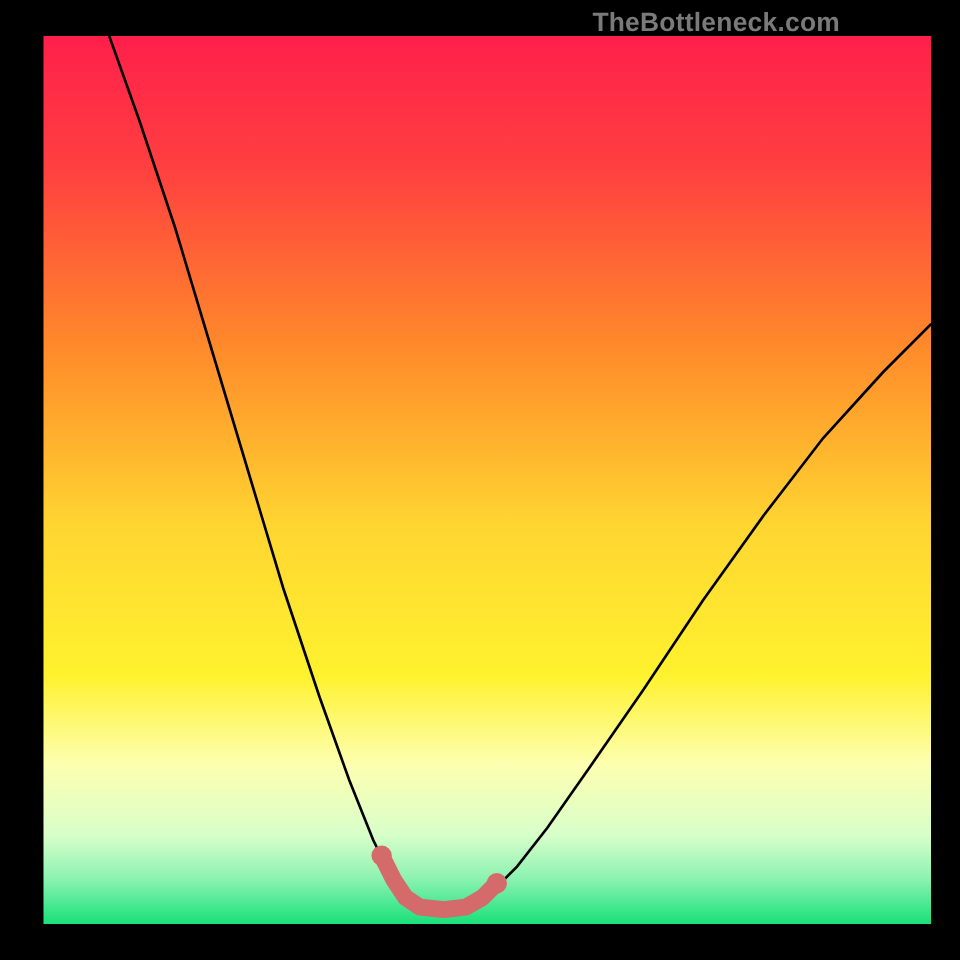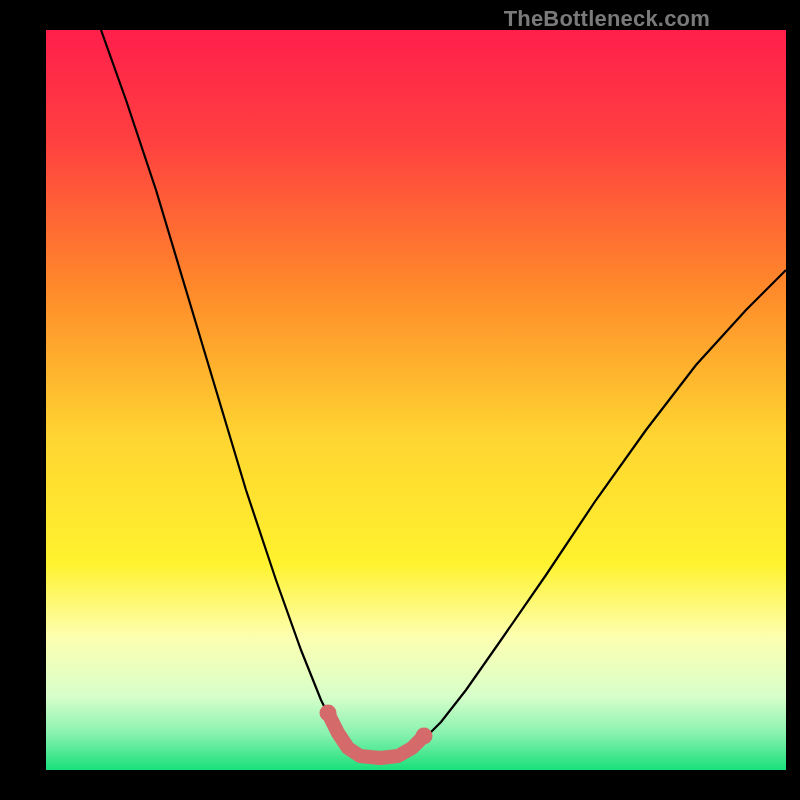--- a/index.html
+++ b/index.html
@@ -6,21 +6,21 @@
     margin: 0;
     padding: 0;
     width: 800px;
     height: 800px;
     background: #000;
     font-family: Arial, Helvetica, sans-serif;
     overflow: hidden;
   }
   .frame {
     position: absolute;
-    left: 16px; top: 0;
+    left: 6px; top: 0;
     width: 704px; height: 800px;
     background: #000;
   }
   .plot-area {
     position: absolute;
     left: 30px;
     top: 30px;
     width: 740px;
     height: 740px;
     overflow: hidden;

